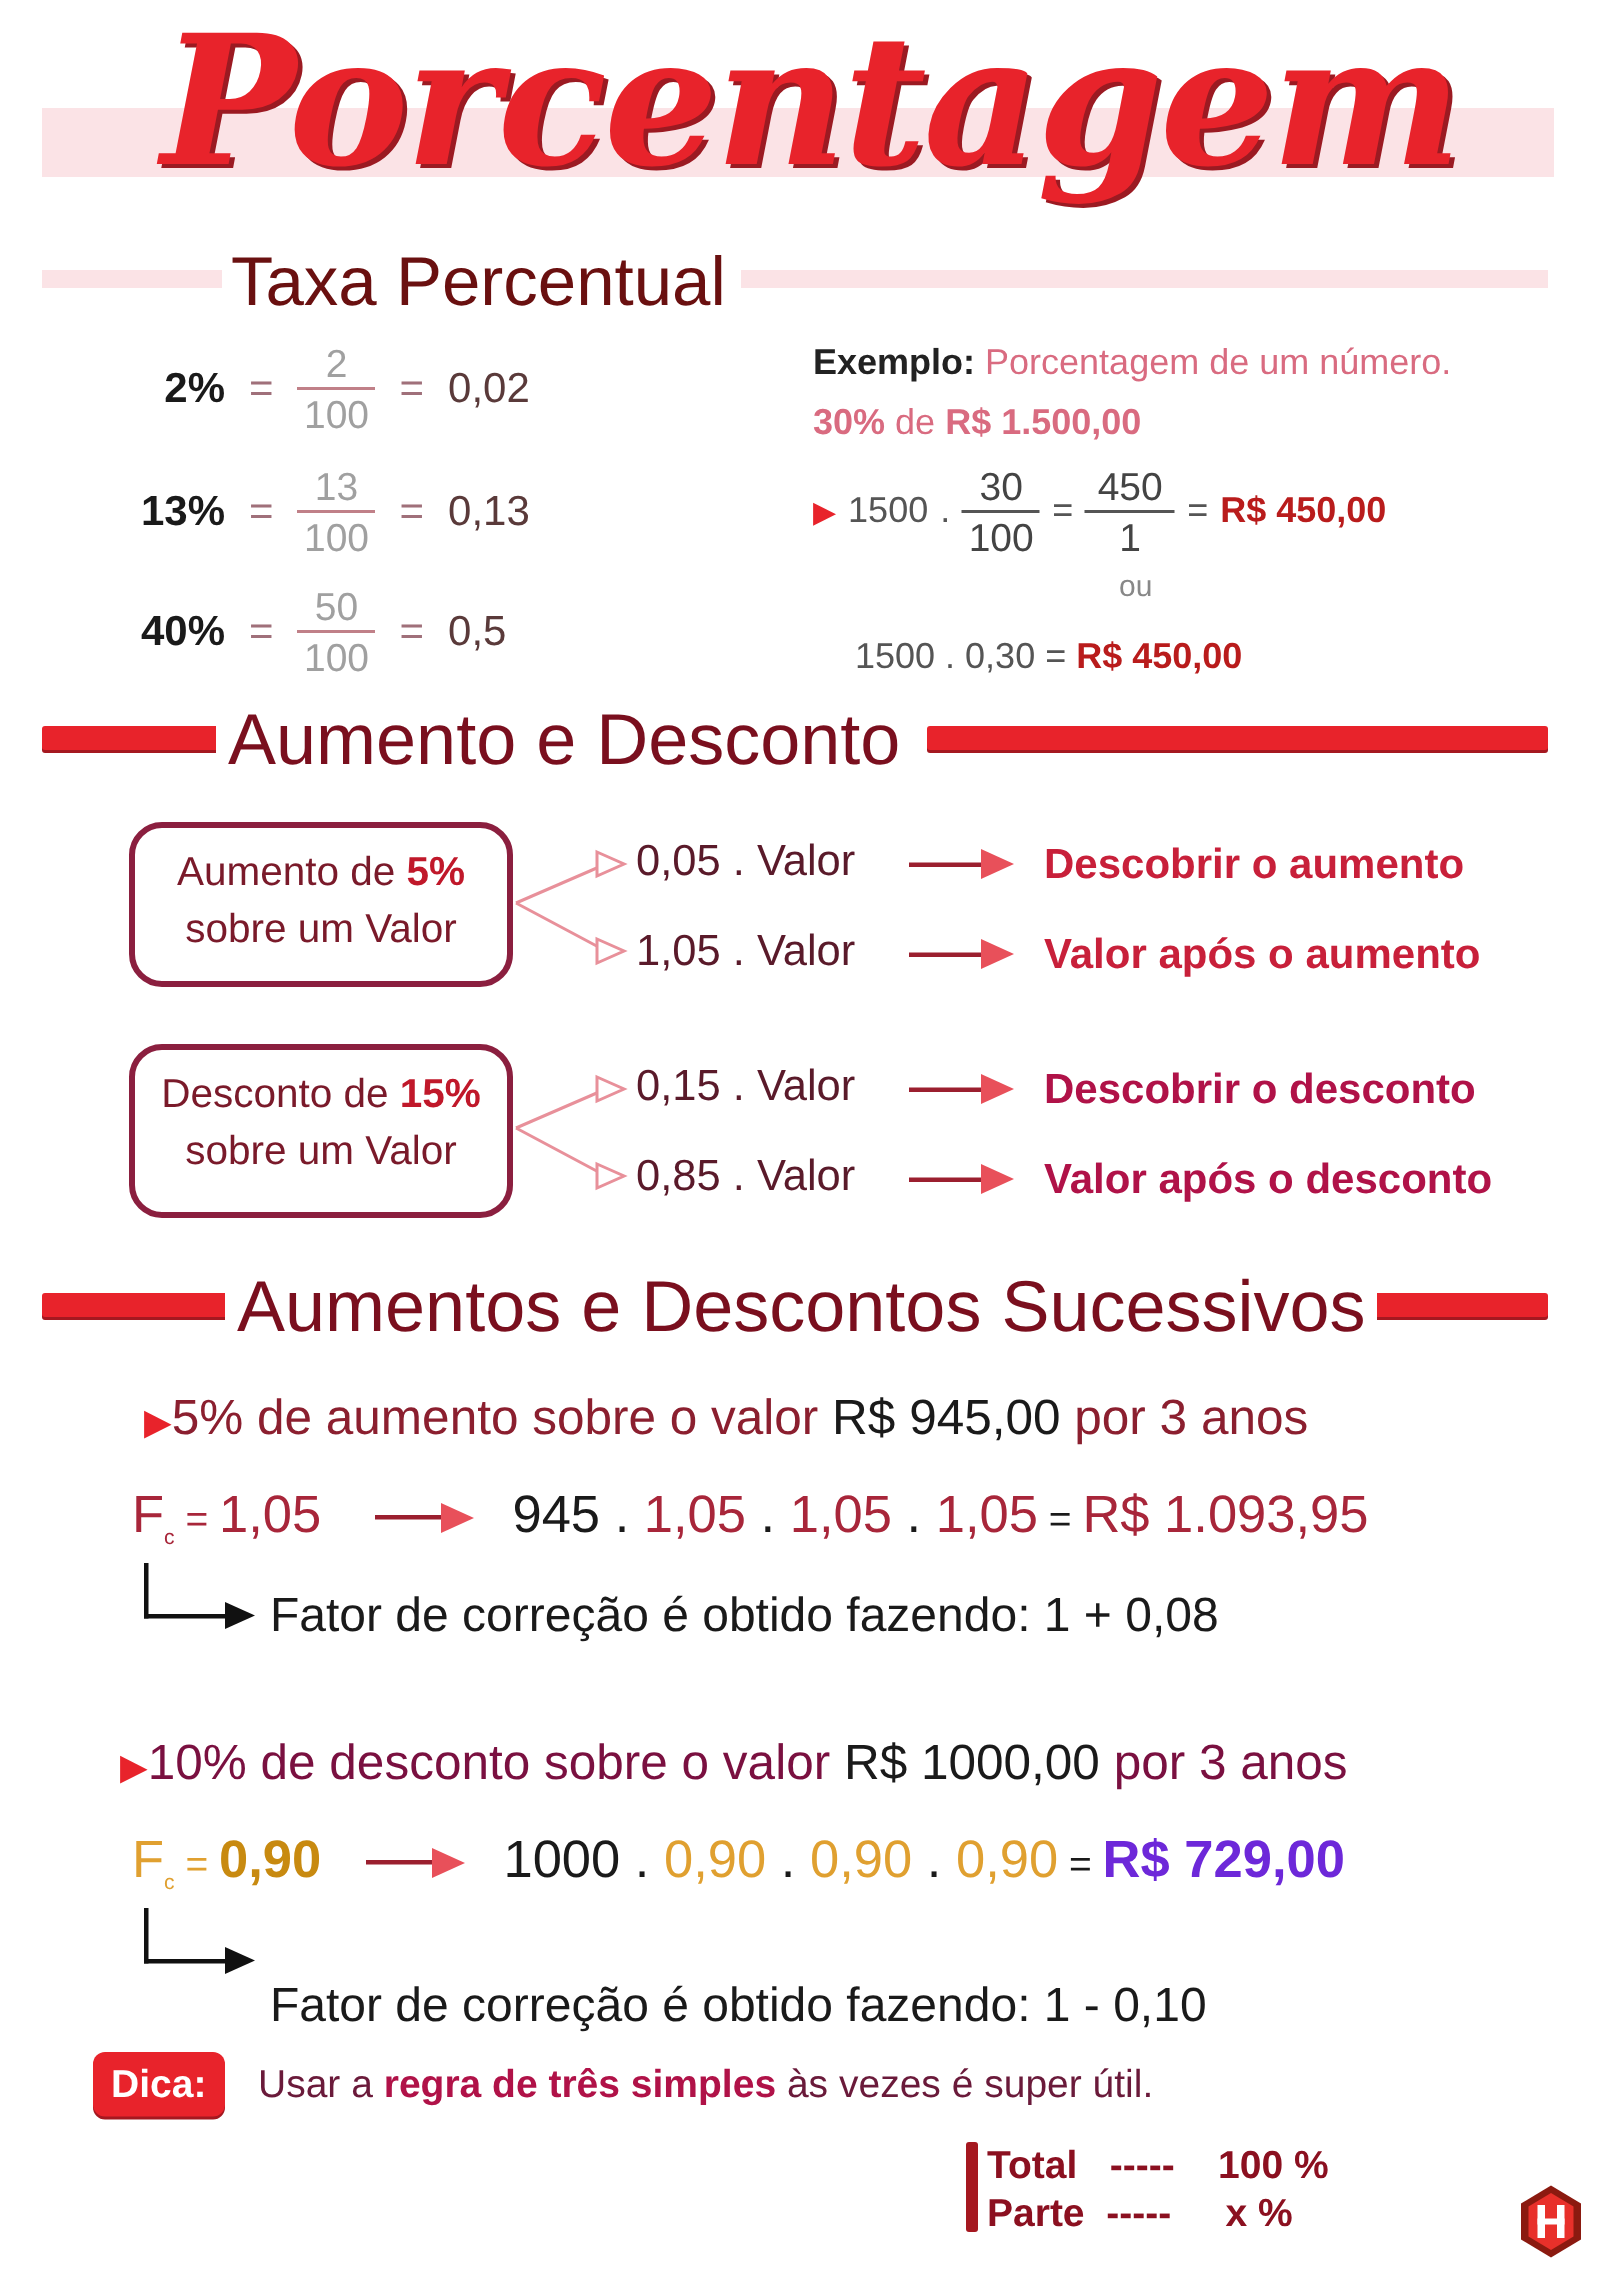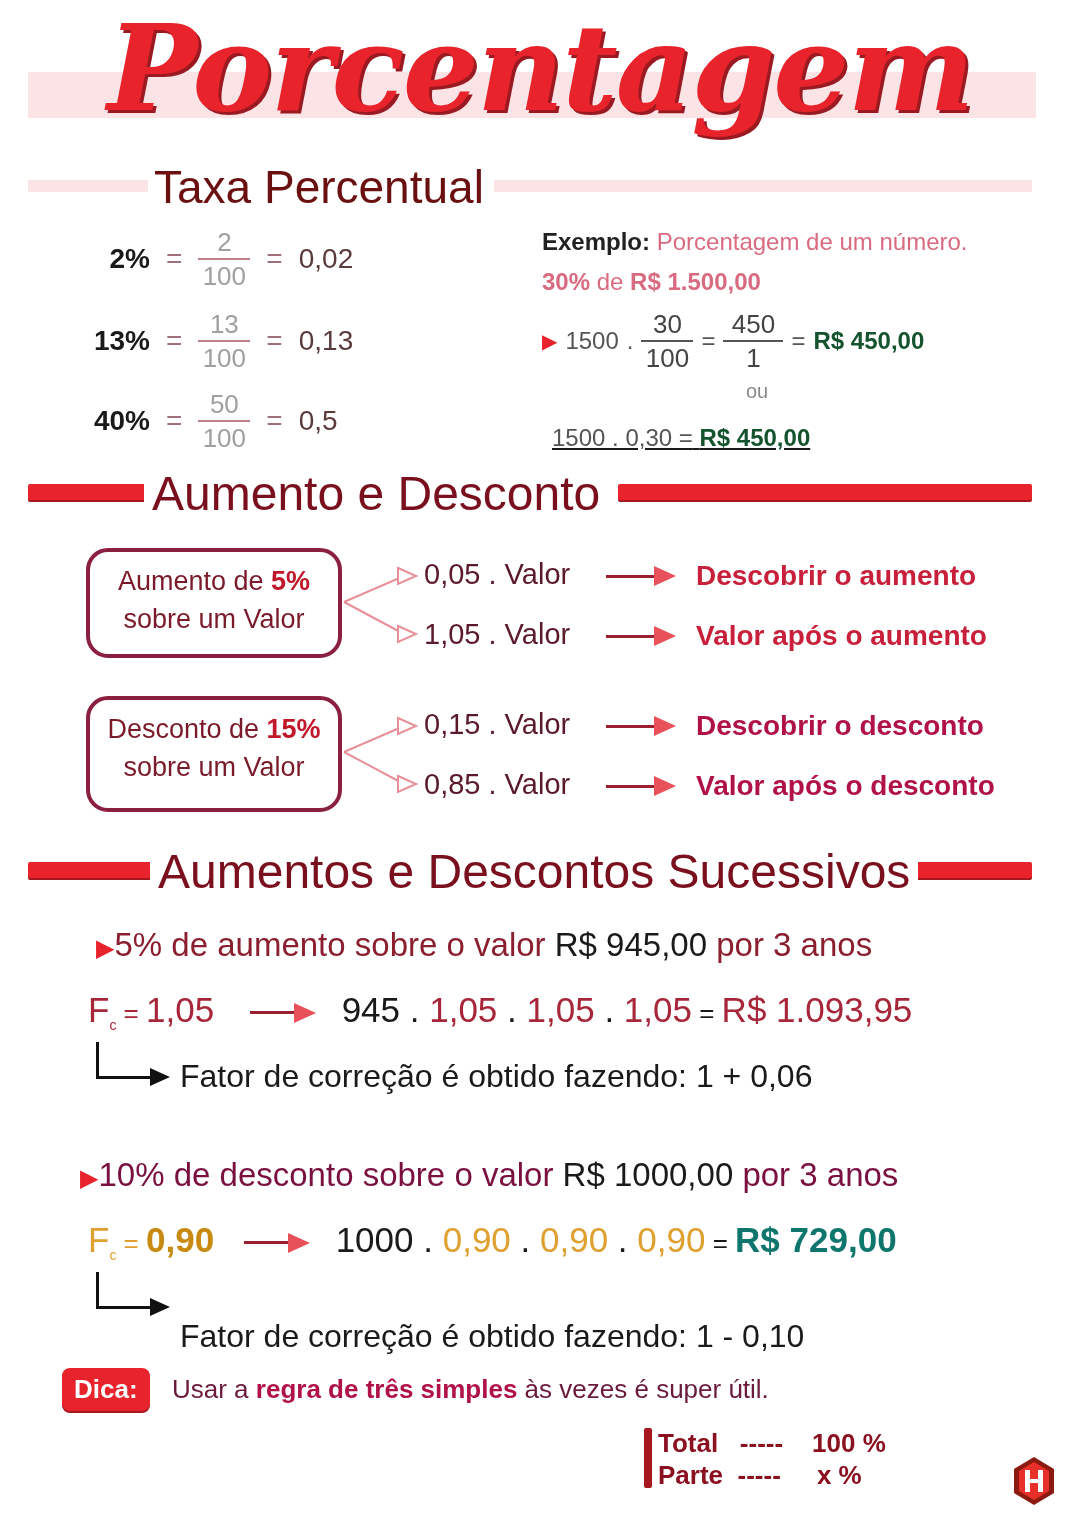--- a/index.html
+++ b/index.html
@@ -15,42 +15,42 @@
   .pct-row .pct { font-weight:bold; width:80px; text-align:right; color:#1a1a1a; }
   .pct-row .eq { margin:0 16px; color:#a0707a; }
   .frac { display:inline-flex; flex-direction:column; align-items:center; width:52px; font-size:26px; color:#a0a0a0; }
   .frac .num { border-bottom:2px solid #c08088; width:100%; text-align:center; line-height:32px; }
   .frac .den { line-height:32px; }
   .pct-row .dec { color:#5a3a3a; font-size:28px; }
 
   .ex { font-family:"Liberation Sans", sans-serif; font-size:24px; }
   .ex-label { font-weight:bold; color:#222; }
   .ex-pink { color:#d96b80; }
-  .ex-red { color:#14532d; font-weight:bold; }
+  .ex-red { color:#b91c1c; font-weight:bold; }
   .ex-grey { color:#555; }
 
   .hbar { height:16px; background:#e8232b; border-radius:2px; box-shadow:0 2px 0 #a51820; }
   .h2 { font-family:"Liberation Sans", sans-serif; font-size:48px; color:#7a0f1e; background:#fff; padding:0 8px; line-height:1; }
 
   .rbox { left:86px; width:256px; border:4px solid #8b1f3f; border-radius:22px; font-family:"Liberation Sans", sans-serif; font-size:27px; color:#7a1a2a; text-align:center; line-height:38px; padding:10px 0; box-sizing:border-box; background:#fff; }
   .rbox b { color:#c0182a; }
   .branch { font-family:"Liberation Sans", sans-serif; font-size:29px; color:#5a1a2a; }
   .arrow-line { height:3px; background:#9b1f2f; }
   .arrow-head { width:0; height:0; border-top:10px solid transparent; border-bottom:10px solid transparent; border-left:22px solid #e8505a; }
   .result { font-family:"Liberation Sans", sans-serif; font-weight:bold; font-size:28px; color:#c8203a; }
   .result.d { color:#b01248; }
 
   .line-text { font-family:"Liberation Sans", sans-serif; font-size:33px; color:#8b1f2f; white-space:nowrap; }
   .line-text .k { color:#1a1a1a; }
   .bullet { color:#e8232b; font-size:24px; }
   .calc { font-family:"Liberation Sans", sans-serif; font-size:35px; white-space:nowrap; color:#1a1a1a; }
   .c-red { color:#a8263a; }
   .c-gold { color:#e0a030; }
   .c-goldb { color:#c88a10; font-weight:bold; }
-  .c-dark { color:#0f766e; font-weight:bold; }
+  .c-dark { color:#6d28d9; font-weight:bold; }
   .note { font-family:"Liberation Sans", sans-serif; font-size:32px; color:#1a1a1a; white-space:nowrap; }
   .elbow { border-left:3px solid #111; border-bottom:3px solid #111; width:54px; height:34px; }
   .elbow-head { width:0;height:0;border-top:9px solid transparent;border-bottom:9px solid transparent;border-left:20px solid #111; }
 
   .dica { left:62px; top:1368px; background:#e8232b; color:#fff; font-family:"Liberation Sans", sans-serif; font-weight:bold; font-size:26px; border-radius:8px; padding:6px 12px; box-shadow:0 2px 0 #a51820; }
   .tip { left:172px; top:1374px; font-family:"Liberation Sans", sans-serif; font-size:26px; color:#6a1a3a; }
   .tip b { color:#b01248; }
   .rule { left:644px; top:1428px; width:8px; height:60px; background:#a51820; border-radius:2px; }
   .rt { font-family:"Liberation Sans", sans-serif; font-weight:bold; font-size:26px; color:#8b1020; white-space:pre; }
   .logo { left:1012px; top:1456px; width:44px; height:50px; }
@@ -115,21 +115,21 @@
     </span>
   <span class="ex-grey">=</span>
   <span class="frac" style="color:#444;width:60px;">
       <span class="num" style="border-color:#555">450</span>
       <span class="den">1</span>
     </span>
   <span class="ex-grey">=</span>
   <span class="ex-red">R$ 450,00</span>
 </div>
 <div class="abs ex ex-grey" style="left:746px;top:380px;font-size:20px;color:#888;">ou</div>
-<div class="abs ex" style="left:552px;top:424px;text-decoration:underline;">
+<div class="abs ex" style="left:570px;top:424px;">
   <span class="ex-grey">1500 . 0,30 =</span>
   <span class="ex-red">R$ 450,00</span>
 </div>
 
 <div class="abs hbar" style="left:28px;top:484px;width:124px;"></div>
 <div class="abs hbar" style="left:618px;top:484px;width:414px;"></div>
 <div class="abs h2" style="left:144px;top:470px;">Aumento e Desconto</div>
 
 <div class="abs rbox" style="top:548px;height:110px;">
   <div><span>Aumento de </span><b>5%</b></div>
@@ -187,21 +187,21 @@
 <div class="abs calc" style="left:88px;top:990px;">
   <span class="c-red">F</span><sub class="c-red" style="font-size:14px;">c</sub><span class="c-red" style="font-size:26px;"> = </span><span class="c-red">1,05</span>
   <span style="display:inline-flex;align-items:center;vertical-align:middle;margin:0 16px 0 26px;">
       <span class="arrow-line" style="width:44px;display:inline-block;"></span>
       <span class="arrow-head" style="display:inline-block;"></span>
     </span>
   <span>945</span><span> . </span><span class="c-red">1,05</span><span> . </span><span class="c-red">1,05</span><span> . </span><span class="c-red">1,05</span><span style="font-size:26px;"> = </span><span class="c-red">R$ 1.093,95</span>
 </div>
 <div class="abs elbow" style="left:96px;top:1042px;"></div>
 <div class="abs elbow-head" style="left:150px;top:1068px;"></div>
-<div class="abs note" style="left:180px;top:1058px;">Fator de correção é obtido fazendo: 1 + 0,06</div>
+<div class="abs note" style="left:180px;top:1058px;">Fator de correção é obtido fazendo: 1 + 0,08</div>
 
 <div class="abs line-text" style="left:68px;top:1156px;color:#7a1040;margin-left:12px;">
   <span class="bullet">▶</span><span>10% de desconto sobre o valor </span><span class="k">R$ 1000,00</span><span> por 3 anos</span>
 </div>
 <div class="abs calc" style="left:88px;top:1220px;">
   <span class="c-gold">F</span><sub class="c-gold" style="font-size:14px;">c</sub><span class="c-gold" style="font-size:26px;"> = </span><span class="c-goldb">0,90</span>
   <span style="display:inline-flex;align-items:center;vertical-align:middle;margin:0 16px 0 20px;">
       <span class="arrow-line" style="width:44px;display:inline-block;"></span>
       <span class="arrow-head" style="display:inline-block;"></span>
     </span>

